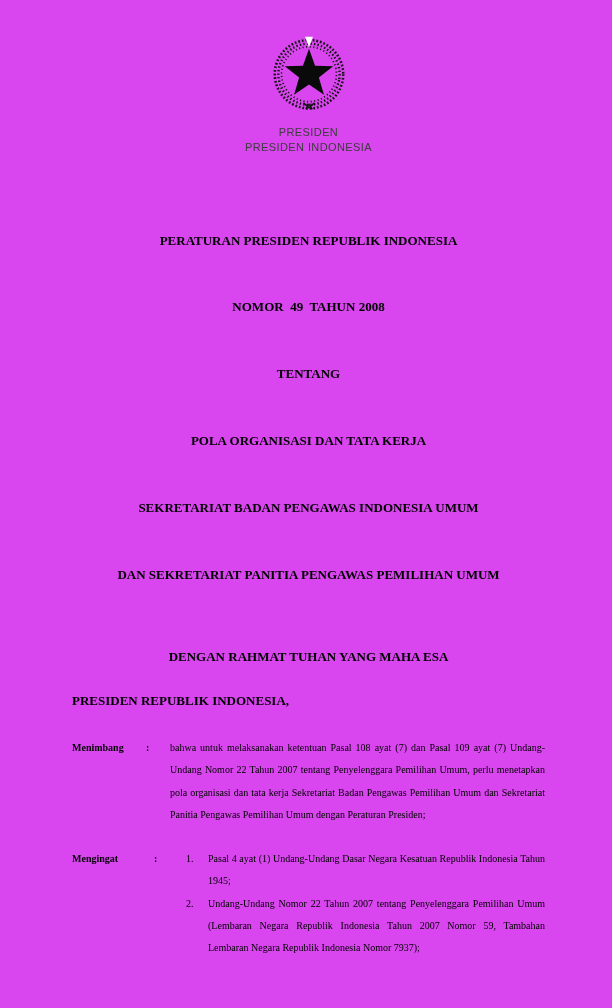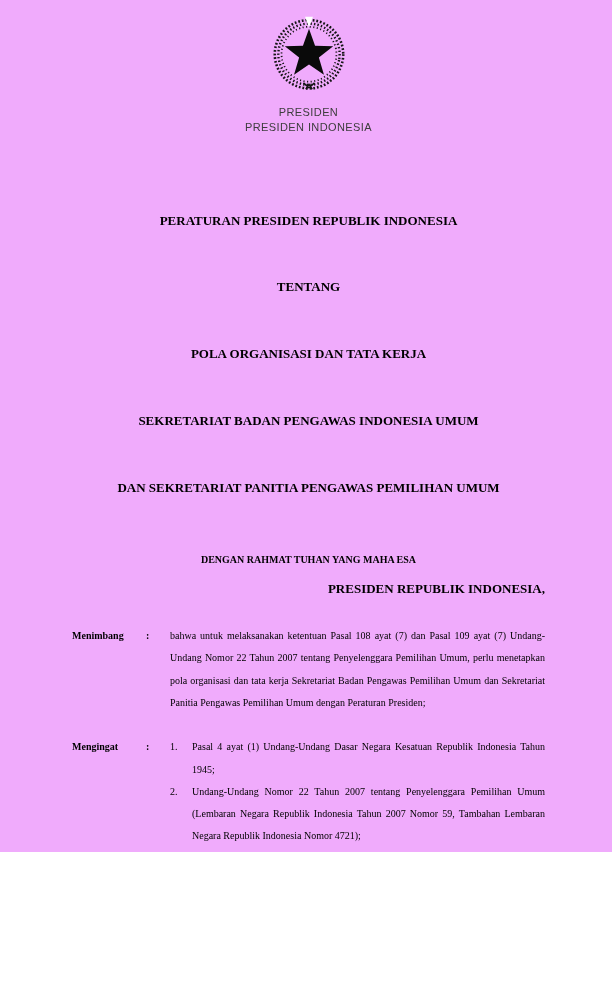--- a/index.html
+++ b/index.html
@@ -1,23 +1,23 @@
 <!DOCTYPE html>
 <html><head>
 <meta charset="utf-8">
 <style>
   * { margin: 0; padding: 0; box-sizing: border-box; }
   html, body { background: #ffffff; }
   .page {
     position: relative;
     width: 612px;
-    height: 852px;
+    height: 1008px;
     margin: 0 auto;
-    background: #f0abfc;
-    padding: 16px 67px 40px 72px;
+    background: #d946ef;
+    padding: 36px 67px 40px 72px;
     font-family: "Liberation Serif", "DejaVu Serif", serif;
     color: #000000;
     overflow: hidden;
   }
   
   .seal-wrap { text-align: center; }
   .seal { display: inline-block; }
   .org-lines {
     margin-top: 7px;
     text-align: center;
@@ -30,38 +30,38 @@
   
   .title-block {
     margin-top: 31px;
     text-align: center;
     font-weight: bold;
     font-size: 13px;
     line-height: 22.3px;
     white-space: pre-wrap;
   }
   .grace-line {
-    margin-top: 10px;
+    margin-top: 18px;
     text-align: center;
     font-weight: bold;
-    font-size: 10px;
+    font-size: 13px;
   }
   .authority-line {
-    margin-top: 16px;
-    text-align: right;
+    margin-top: 28px;
+    text-align: left;
     font-weight: bold;
     font-size: 13px;
   }
   
   .row { display: flex; align-items: flex-start; font-size: 10px; line-height: 22.3px; }
   .row-label { width: 74px; flex: 0 0 74px; font-weight: bold; }
   .row-colon { width: 24px; flex: 0 0 24px; font-weight: bold; }
   .row-body { flex: 1 1 auto; text-align: justify; }
   .sec-menimbang { margin-top: 28px; }
-  .sec-mengingat { margin-top: 22px; }
+  .sec-mengingat { margin-top: 22px; gap: 8px; }
   .num-item { display: flex; }
   .num-cell { width: 22px; flex: 0 0 22px; }
   .num-text { flex: 1 1 auto; text-align: justify; }
 </style>
 </head>
 <body>
 
 <div class="page">
 
   <div class="seal-wrap">
@@ -74,20 +74,21 @@
       <path d="M43 84 L50 90 L57 84 M46 92 L50 86 L54 92" stroke="#141414" stroke-width="2" fill="none"></path>
     </svg>
     <div class="org-lines">
       <div>PRESIDEN</div>
       <div>PRESIDEN INDONESIA</div>
     </div>
   </div>
 
   <div class="title-block">
     <div>PERATURAN PRESIDEN REPUBLIK INDONESIA</div>
+    <div>NOMOR  49  TAHUN 2008</div>
     <div>TENTANG</div>
     <div>POLA ORGANISASI DAN TATA KERJA</div>
     <div>SEKRETARIAT BADAN PENGAWAS INDONESIA UMUM</div>
     <div>DAN SEKRETARIAT PANITIA PENGAWAS PEMILIHAN UMUM</div>
   </div>
 
   <div class="grace-line">DENGAN RAHMAT TUHAN YANG MAHA ESA</div>
   <div class="authority-line">PRESIDEN REPUBLIK INDONESIA,</div>
 
   <div class="row sec-menimbang">
@@ -99,18 +100,18 @@
   <div class="row sec-mengingat">
     <div class="row-label">Mengingat</div>
     <div class="row-colon">:</div>
     <div class="row-body">
       <div class="num-item">
         <div class="num-cell">1.</div>
         <div class="num-text">Pasal 4 ayat (1) Undang-Undang Dasar Negara Kesatuan Republik Indonesia Tahun 1945;</div>
       </div>
       <div class="num-item">
         <div class="num-cell">2.</div>
-        <div class="num-text">Undang-Undang Nomor 22 Tahun 2007 tentang Penyelenggara Pemilihan Umum (Lembaran Negara Republik Indonesia Tahun 2007 Nomor 59, Tambahan Lembaran Negara Republik Indonesia Nomor 4721);</div>
+        <div class="num-text">Undang-Undang Nomor 22 Tahun 2007 tentang Penyelenggara Pemilihan Umum (Lembaran Negara Republik Indonesia Tahun 2007 Nomor 59, Tambahan Lembaran Negara Republik Indonesia Nomor 7937);</div>
       </div>
     </div>
   </div>
 
 </div>
 
 </body></html>

